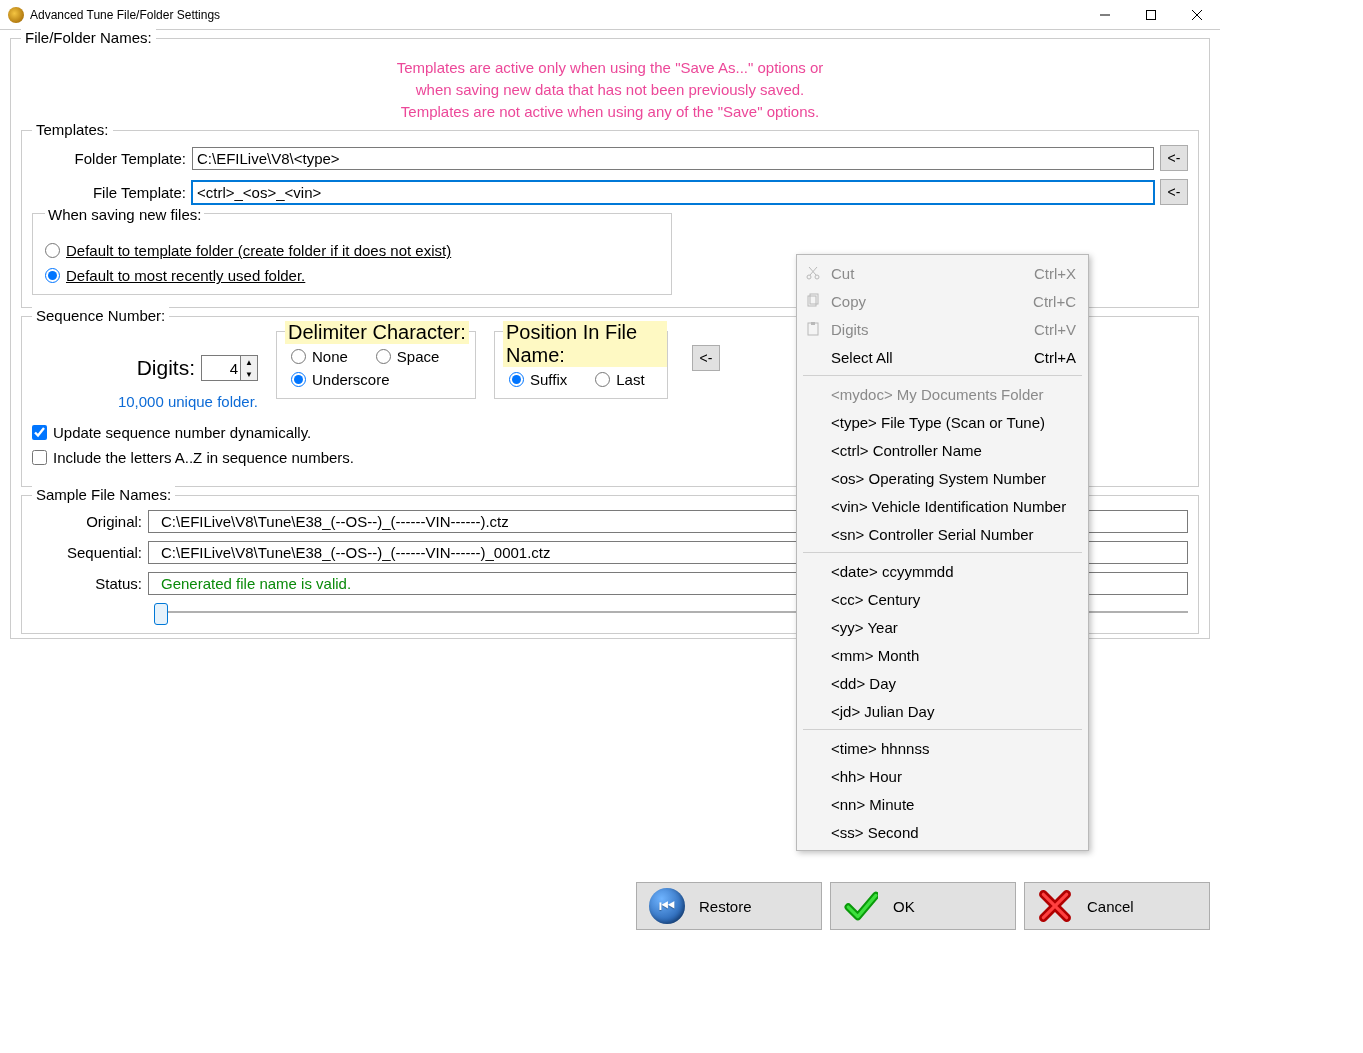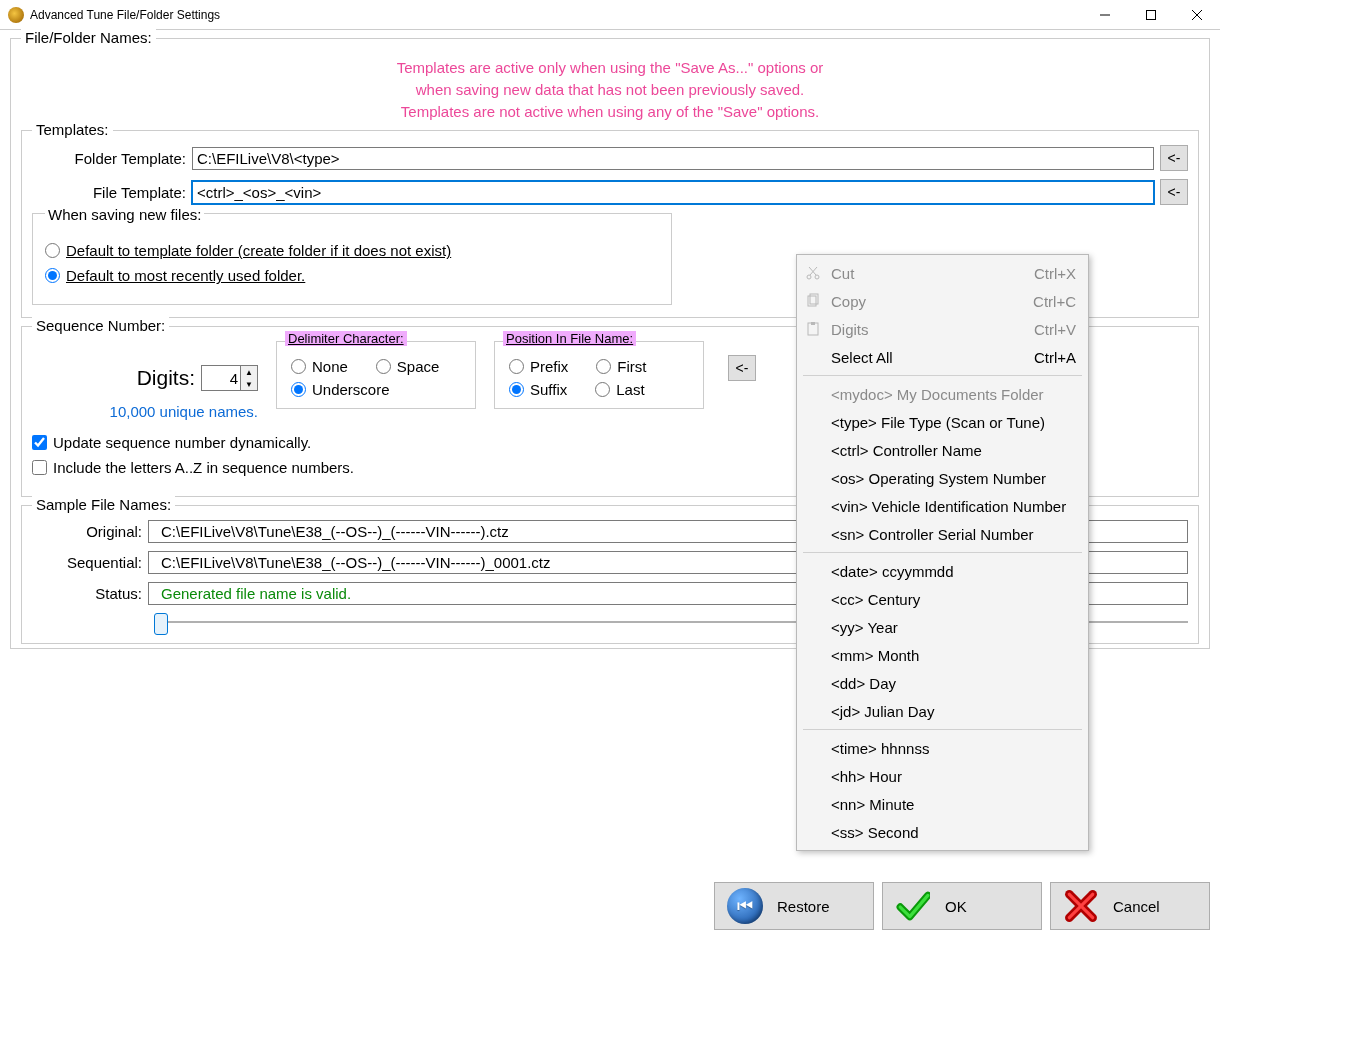--- a/index.html
+++ b/index.html
@@ -27,55 +27,55 @@
 
 .row { display:flex; align-items:center; margin-bottom:8px; }
 .row-label { width:160px; text-align:right; padding-right:6px; font-size:15px; color:#000; }
 .row input[type=text] { flex:1; font-size:15px; padding:2px 4px; border:1px solid #7a7a7a; background:#fff; }
 .row input[type=text].focused { outline:2px solid #0078d7; outline-offset:-1px; }
 .tiny-btn { width:28px; height:26px; margin-left:6px; border:1px solid #adadad; background:#e1e1e1; font-size:14px; display:flex; align-items:center; justify-content:center; cursor:pointer; }
 
 .sub-group { border:1px solid #ccc; padding:10px 12px 10px 12px; display:inline-block; width:100%; }
 .sub-group .legend { position:relative; top:-18px; background:#fff; display:inline-block; padding:0 3px; font-size:15px; margin-bottom:-14px; }
 .sub-group-inner .radio-line { font-size:15px; margin-bottom:8px; display:flex; align-items:center; }
-.sub-group-inner .radio-line:last-child { margin-bottom:10px; }
+.sub-group-inner .radio-line:last-child { margin-bottom:0; }
 input[type=radio], input[type=checkbox] { width:15px; height:15px; margin:0 6px 0 0; vertical-align:middle; }
 
 
 .seq-flex { display:flex; align-items:flex-start; gap:18px; }
 .digits-col { width:226px; display:flex; flex-direction:column; align-items:flex-end; }
 .digits-row { display:flex; align-items:center; margin-top:24px; }
 .digits-row .lbl { font-size:21px; margin-right:6px; }
 .digits-row .spinner { display:flex; }
 .digits-row .spinner input { width:40px; text-align:right; font-size:15px; border:1px solid #7a7a7a; padding:2px 2px; }
 .digits-row .spinner .arrows { display:flex; flex-direction:column; border:1px solid #7a7a7a; border-left:none; }
 .digits-row .spinner .arrows div { width:16px; height:12px; font-size:8px; display:flex; align-items:center; justify-content:center; background:#f0f0f0; cursor:pointer; }
 .unique-names { color:#0d6bd6; font-size:15px; margin-top:12px; }
 
 .radio-box { border:1px solid #ccc; padding:10px 14px 10px 14px; position:relative; }
-.radio-box .legend { position:absolute; top:-11px; left:8px; background:#f0abfc; padding:0 3px; font-size:13px;text-decoration:underline; }
+.radio-box .legend { position:absolute; top:-11px; left:8px; background:#fef9c3; padding:0 3px; font-size:20px; }
 .radio-box .pair-row { display:flex; gap:28px; margin-top:6px; }
 .radio-box .pair-row label { font-size:15px; display:flex; align-items:center; white-space:nowrap; }
 
 .seq-rest { margin-top:14px; }
 .seq-rest .check-line { font-size:15px; margin-bottom:8px; display:flex; align-items:center; }
 
 
 .sample-row { display:flex; align-items:center; margin-bottom:8px; }
 .sample-row .lbl { width:116px; text-align:right; padding-right:6px; font-size:15px; }
 .sample-row input { flex:1; font-size:15px; padding:2px 12px; border:1px solid #7a7a7a; background:#fff; }
 .sample-row input.status { color:#0a8a0a; }
 .slider-row { margin-left:122px; margin-top:2px; }
 .slider { position:relative; height:18px; }
 .slider .track { position:absolute; left:10px; right:0; top:8px; height:2px; background:#b0b0b0; }
 .slider .thumb { position:absolute; left:0; top:0; width:14px; height:22px; border:1px solid #0078d7; background:#e6f2fb; border-radius:3px; }
 
 
 .footer { position:absolute; right:10px; bottom:10px; display:flex; gap:8px; }
-.big-btn { width:160px; height:48px; border:1px solid #adadad; background:#e1e1e1; display:flex; align-items:center; justify-content:flex-start; padding-left:12px; gap:14px; font-size:15px; cursor:pointer; }
+.big-btn { width:186px; height:48px; border:1px solid #adadad; background:#e1e1e1; display:flex; align-items:center; justify-content:flex-start; padding-left:12px; gap:14px; font-size:15px; cursor:pointer; }
 .big-btn .ico { width:36px; height:36px; display:flex; align-items:center; justify-content:center; }
 .ico-restore { border-radius:50%; background:radial-gradient(circle at 35% 30%, #6fb4ff 0%, #2a67b5 70%, #0e3c78 100%); box-shadow:inset -2px -2px 4px rgba(0,0,0,.3); }
 .ico-restore::after { content:"\23EE"; color:#fff; font-size:18px; text-shadow:0 1px 1px #0005; }
 .ico-ok svg { width:34px; height:34px; }
 .ico-cancel svg { width:34px; height:34px; }
 
 
 .ctx-menu { position:absolute; left:796px; top:254px; width:293px; background:#f4f4f4; border:1px solid #b9b9b9; box-shadow:2px 2px 6px rgba(0,0,0,.25); padding:4px 0; font-size:15px; z-index:50; }
 .ctx-menu .mi { display:flex; align-items:center; height:28px; padding:0 12px 0 34px; position:relative; color:#000; }
 .ctx-menu .mi.disabled { color:#8a8a8a; }
@@ -158,21 +158,21 @@
           <div class="digits-row">
             <div class="lbl">Digits:</div>
             <div class="spinner">
               <input type="text" value="4" style="">
               <div class="arrows">
                 <div>▲</div>
                 <div>▼</div>
               </div>
             </div>
           </div>
-          <div class="unique-names">10,000 unique names.</div>
+          <div class="unique-names">10,000 unique folder.</div>
         </div>
 
         <div class="radio-box" style="width:200px;">
           <div class="legend">Delimiter Character:</div>
           <div class="pair-row">
             <label>
                 <input type="radio" name="delim" style="">
                 <span>None</span>
               </label>
             <label>
@@ -181,21 +181,21 @@
               </label>
           </div>
           <div class="pair-row">
             <label>
                 <input type="radio" name="delim" checked="" style="">
                 <span>Underscore</span>
               </label>
           </div>
         </div>
 
-        <div class="radio-box" style="width:210px;">
+        <div class="radio-box" style="width:174px;">
           <div class="legend">Position In File Name:</div>
           <div class="pair-row">
             <label>
                 <input type="radio" name="pos" style="">
                 <span>Prefix</span>
               </label>
             <label>
                 <input type="radio" name="pos" style="">
                 <span>First</span>
               </label>

